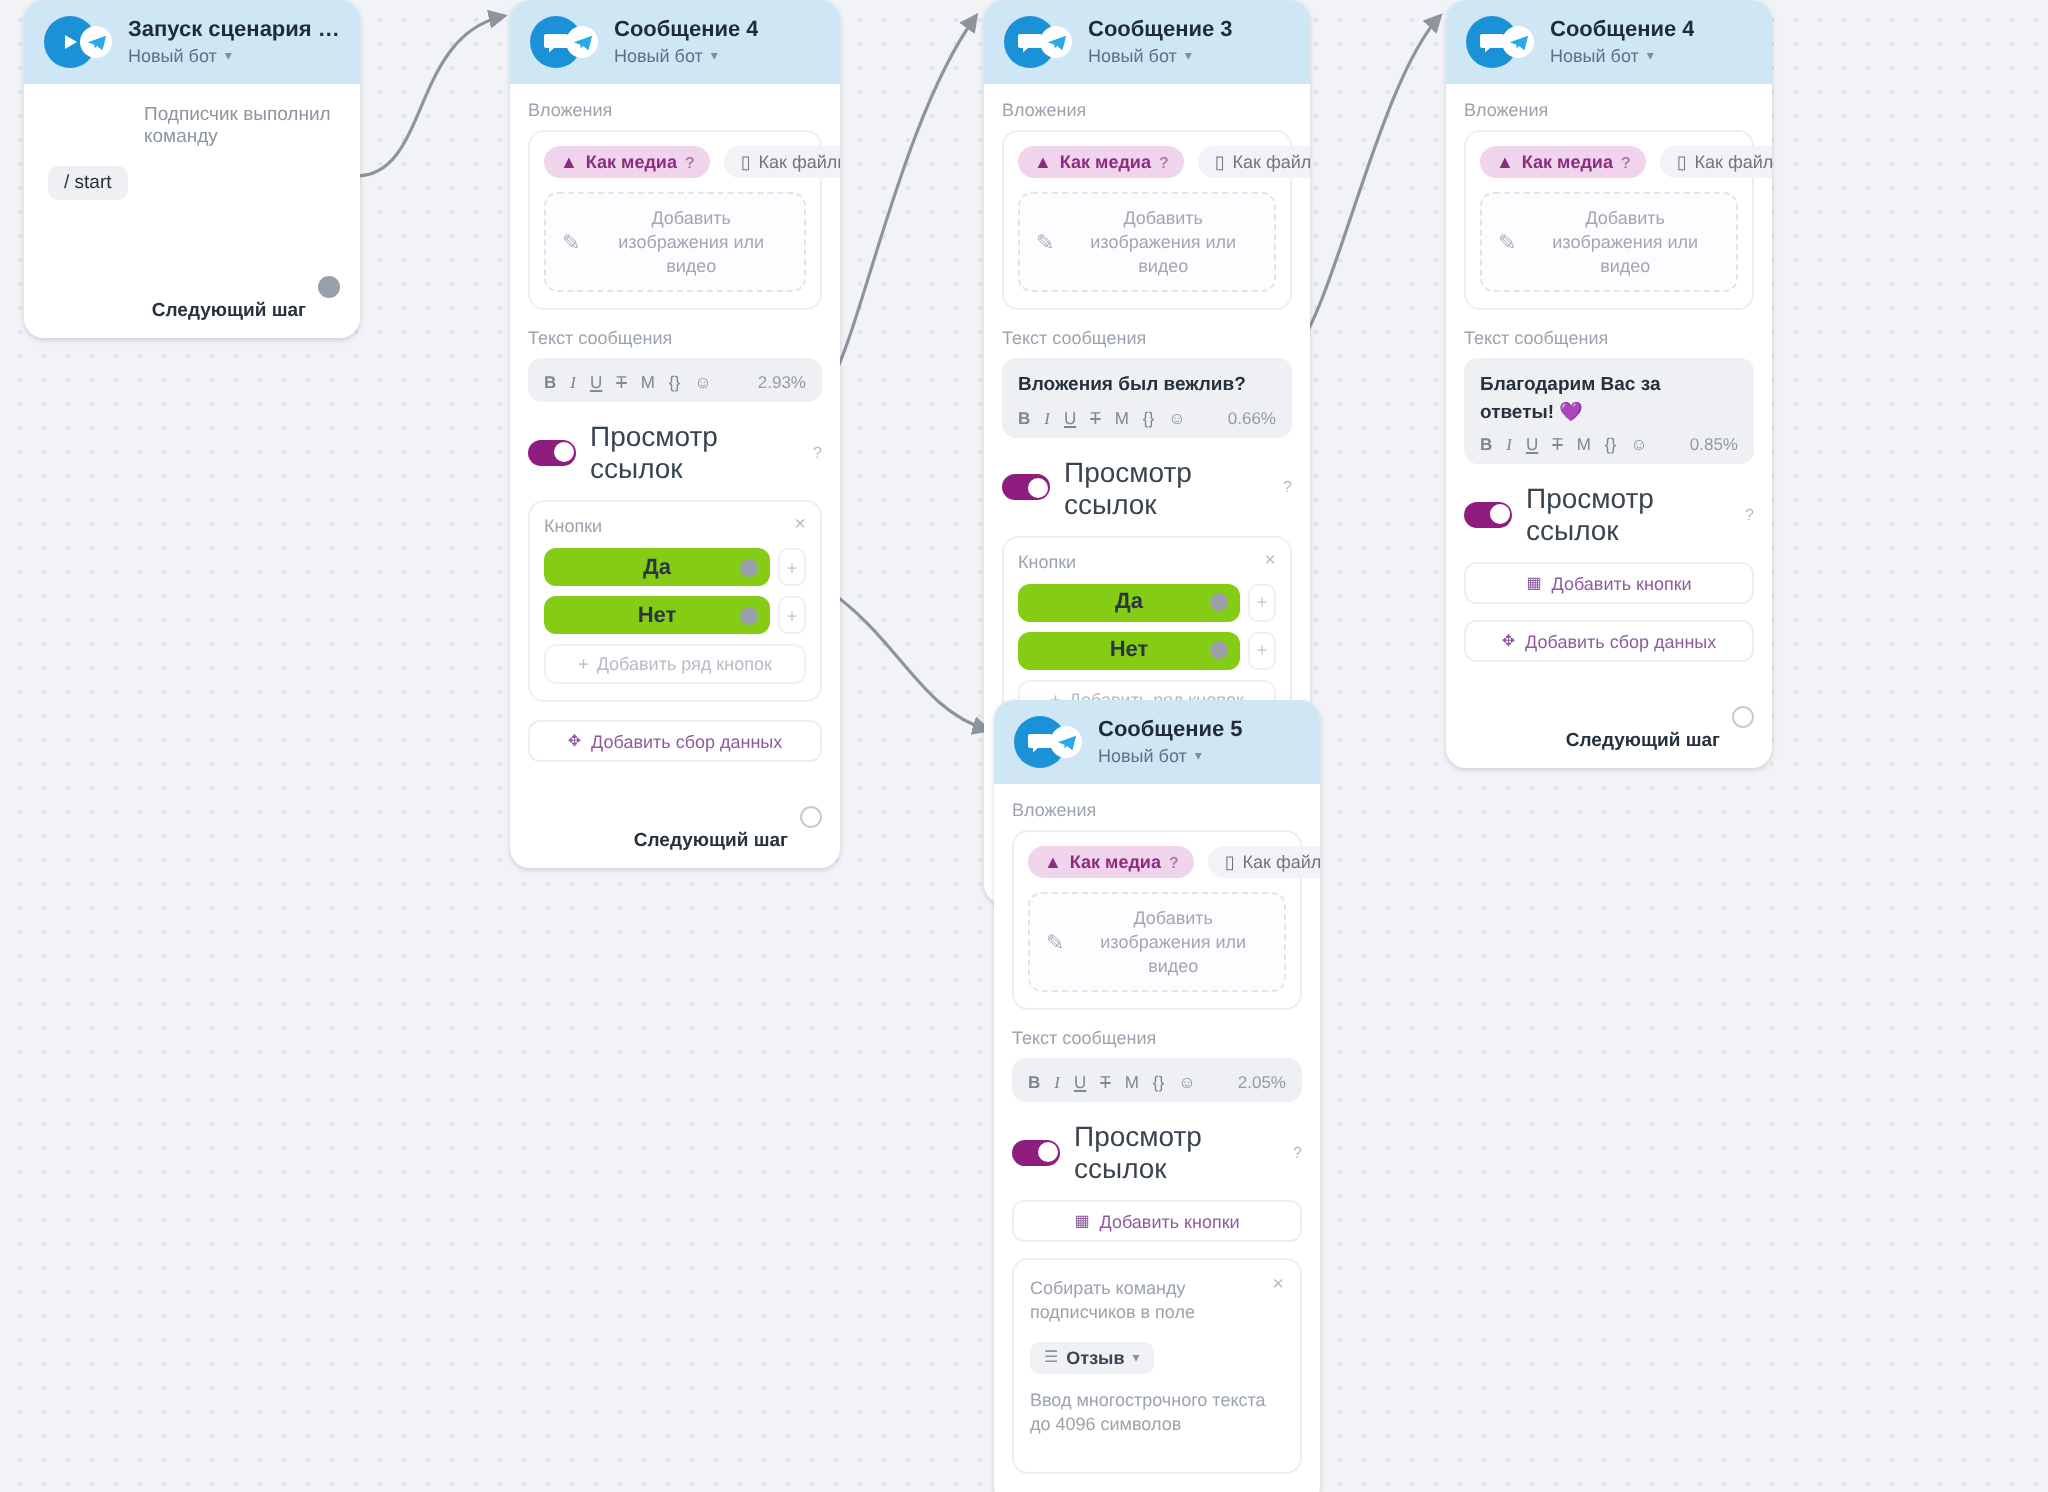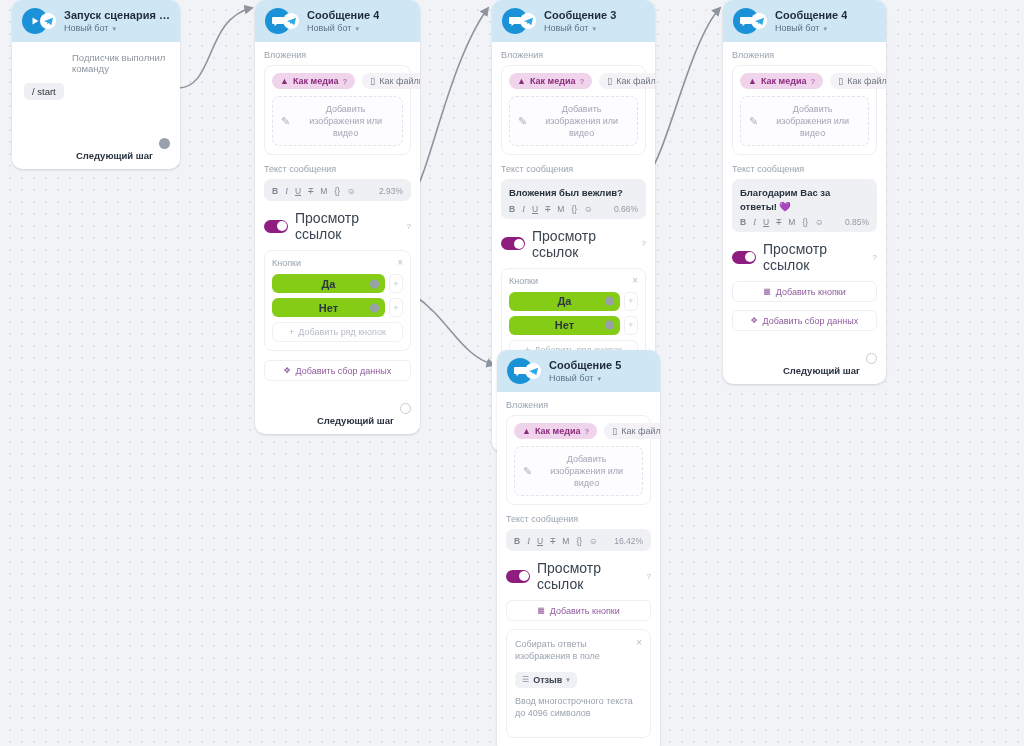--- a/index.html
+++ b/index.html
@@ -629,40 +629,40 @@
       <div class="fmt-row">
         <span class="fmt-icons">
           <span class="b">B</span>
           <span class="i">I</span>
           <span class="u">U</span>
           <span class="s">T</span>
           <span>M</span>
           <span>{}</span>
           <span>☺</span>
         </span>
-        <span class="pct">16.42%</span>
+        <span class="pct">2.05%</span>
       </div>
     </div>
 
     <div class="toggle-row">
       <span class="switch">
           <span class="knob"></span>
         </span>
       <span class="toggle-label">Просмотр ссылок</span>
       <span class="info-q">?</span>
     </div>
 
     <div class="action-btn">
       <span class="gly">▦</span>
       <span>Добавить кнопки</span>
     </div>
 
     <div class="collect-box">
       <div class="cb-head">
-        <span class="cb-title">Собирать ответы изображения в поле</span>
+        <span class="cb-title">Собирать команду подписчиков в поле</span>
         <span class="cb-close">×</span>
       </div>
       <span class="field-chip">
         <span class="gly">☰</span>
         <span>Отзыв</span>
         <span class="caret">▾</span>
       </span>
       <div class="cb-hint">Ввод многострочного текста до 4096 символов</div>
       
       

